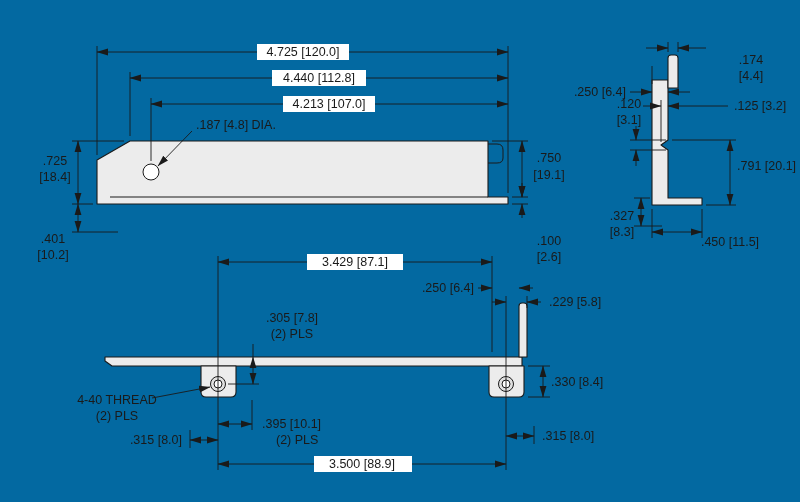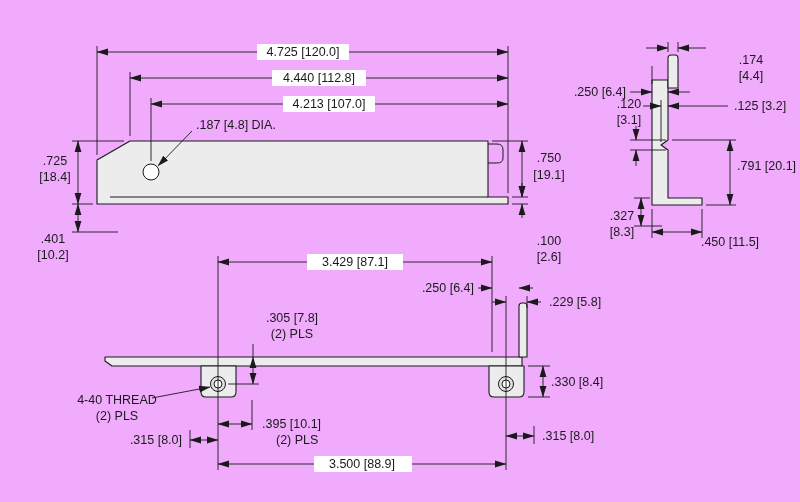--- a/index.html
+++ b/index.html
@@ -1,16 +1,16 @@
 <!DOCTYPE html>
 <html><head>
 <meta charset="utf-8">
 <style>
   html,body{margin:0;padding:0;background:#fff;}
-  .stage{position:relative;width:800px;height:502px;background:#f0abfc;overflow:hidden;}
+  .stage{position:relative;width:800px;height:502px;background:#0369a1;overflow:hidden;}
   svg{display:block;}
   text{font-family:"Liberation Sans", sans-serif;font-size:12.5px;fill:#1a1a1a;}
   .part{fill:#ececec;stroke:#1a1a1a;stroke-width:1.1;stroke-linejoin:round;}
   .detail{fill:none;stroke:#1a1a1a;stroke-width:1;stroke-linejoin:round;}
   .holeface{fill:#ffffff;stroke:#1a1a1a;stroke-width:1;}
   .bossring{fill:#e0e0e0;stroke:#1a1a1a;stroke-width:1;}
   .dim{stroke:#1a1a1a;stroke-width:0.9;fill:none;}
   .txtbg{fill:#ffffff;stroke:none;}
 </style>
 </head>

